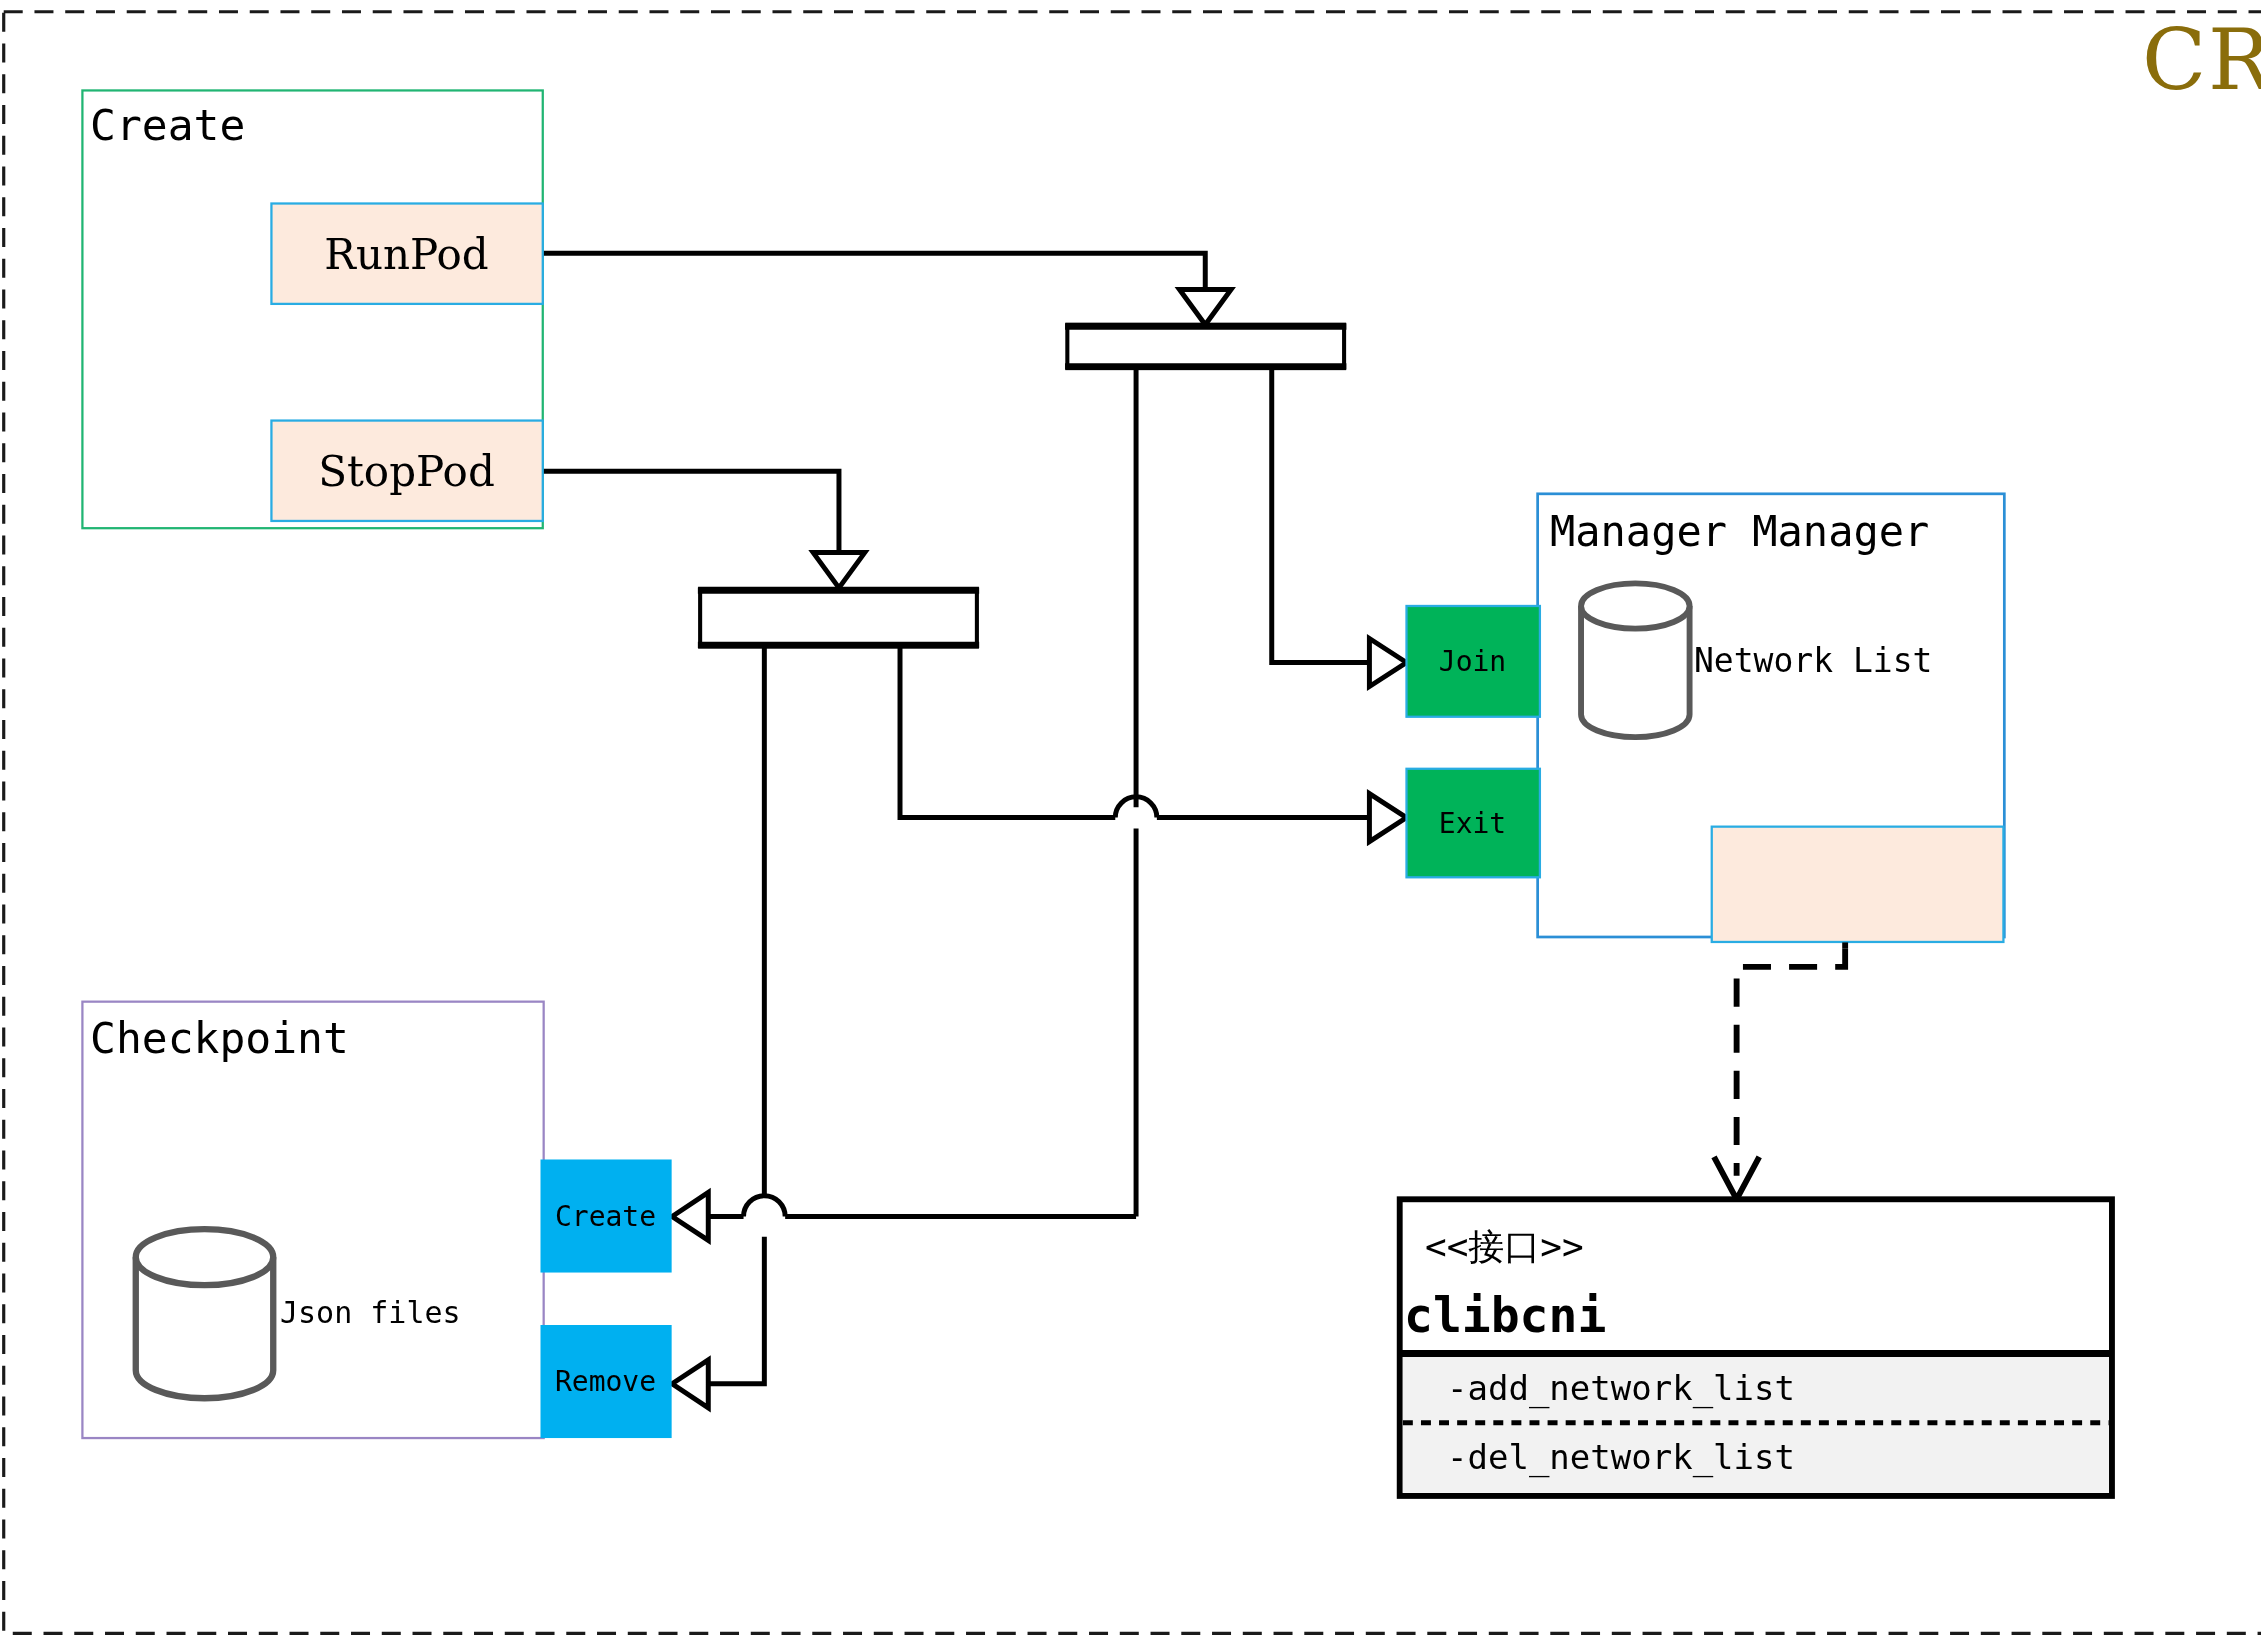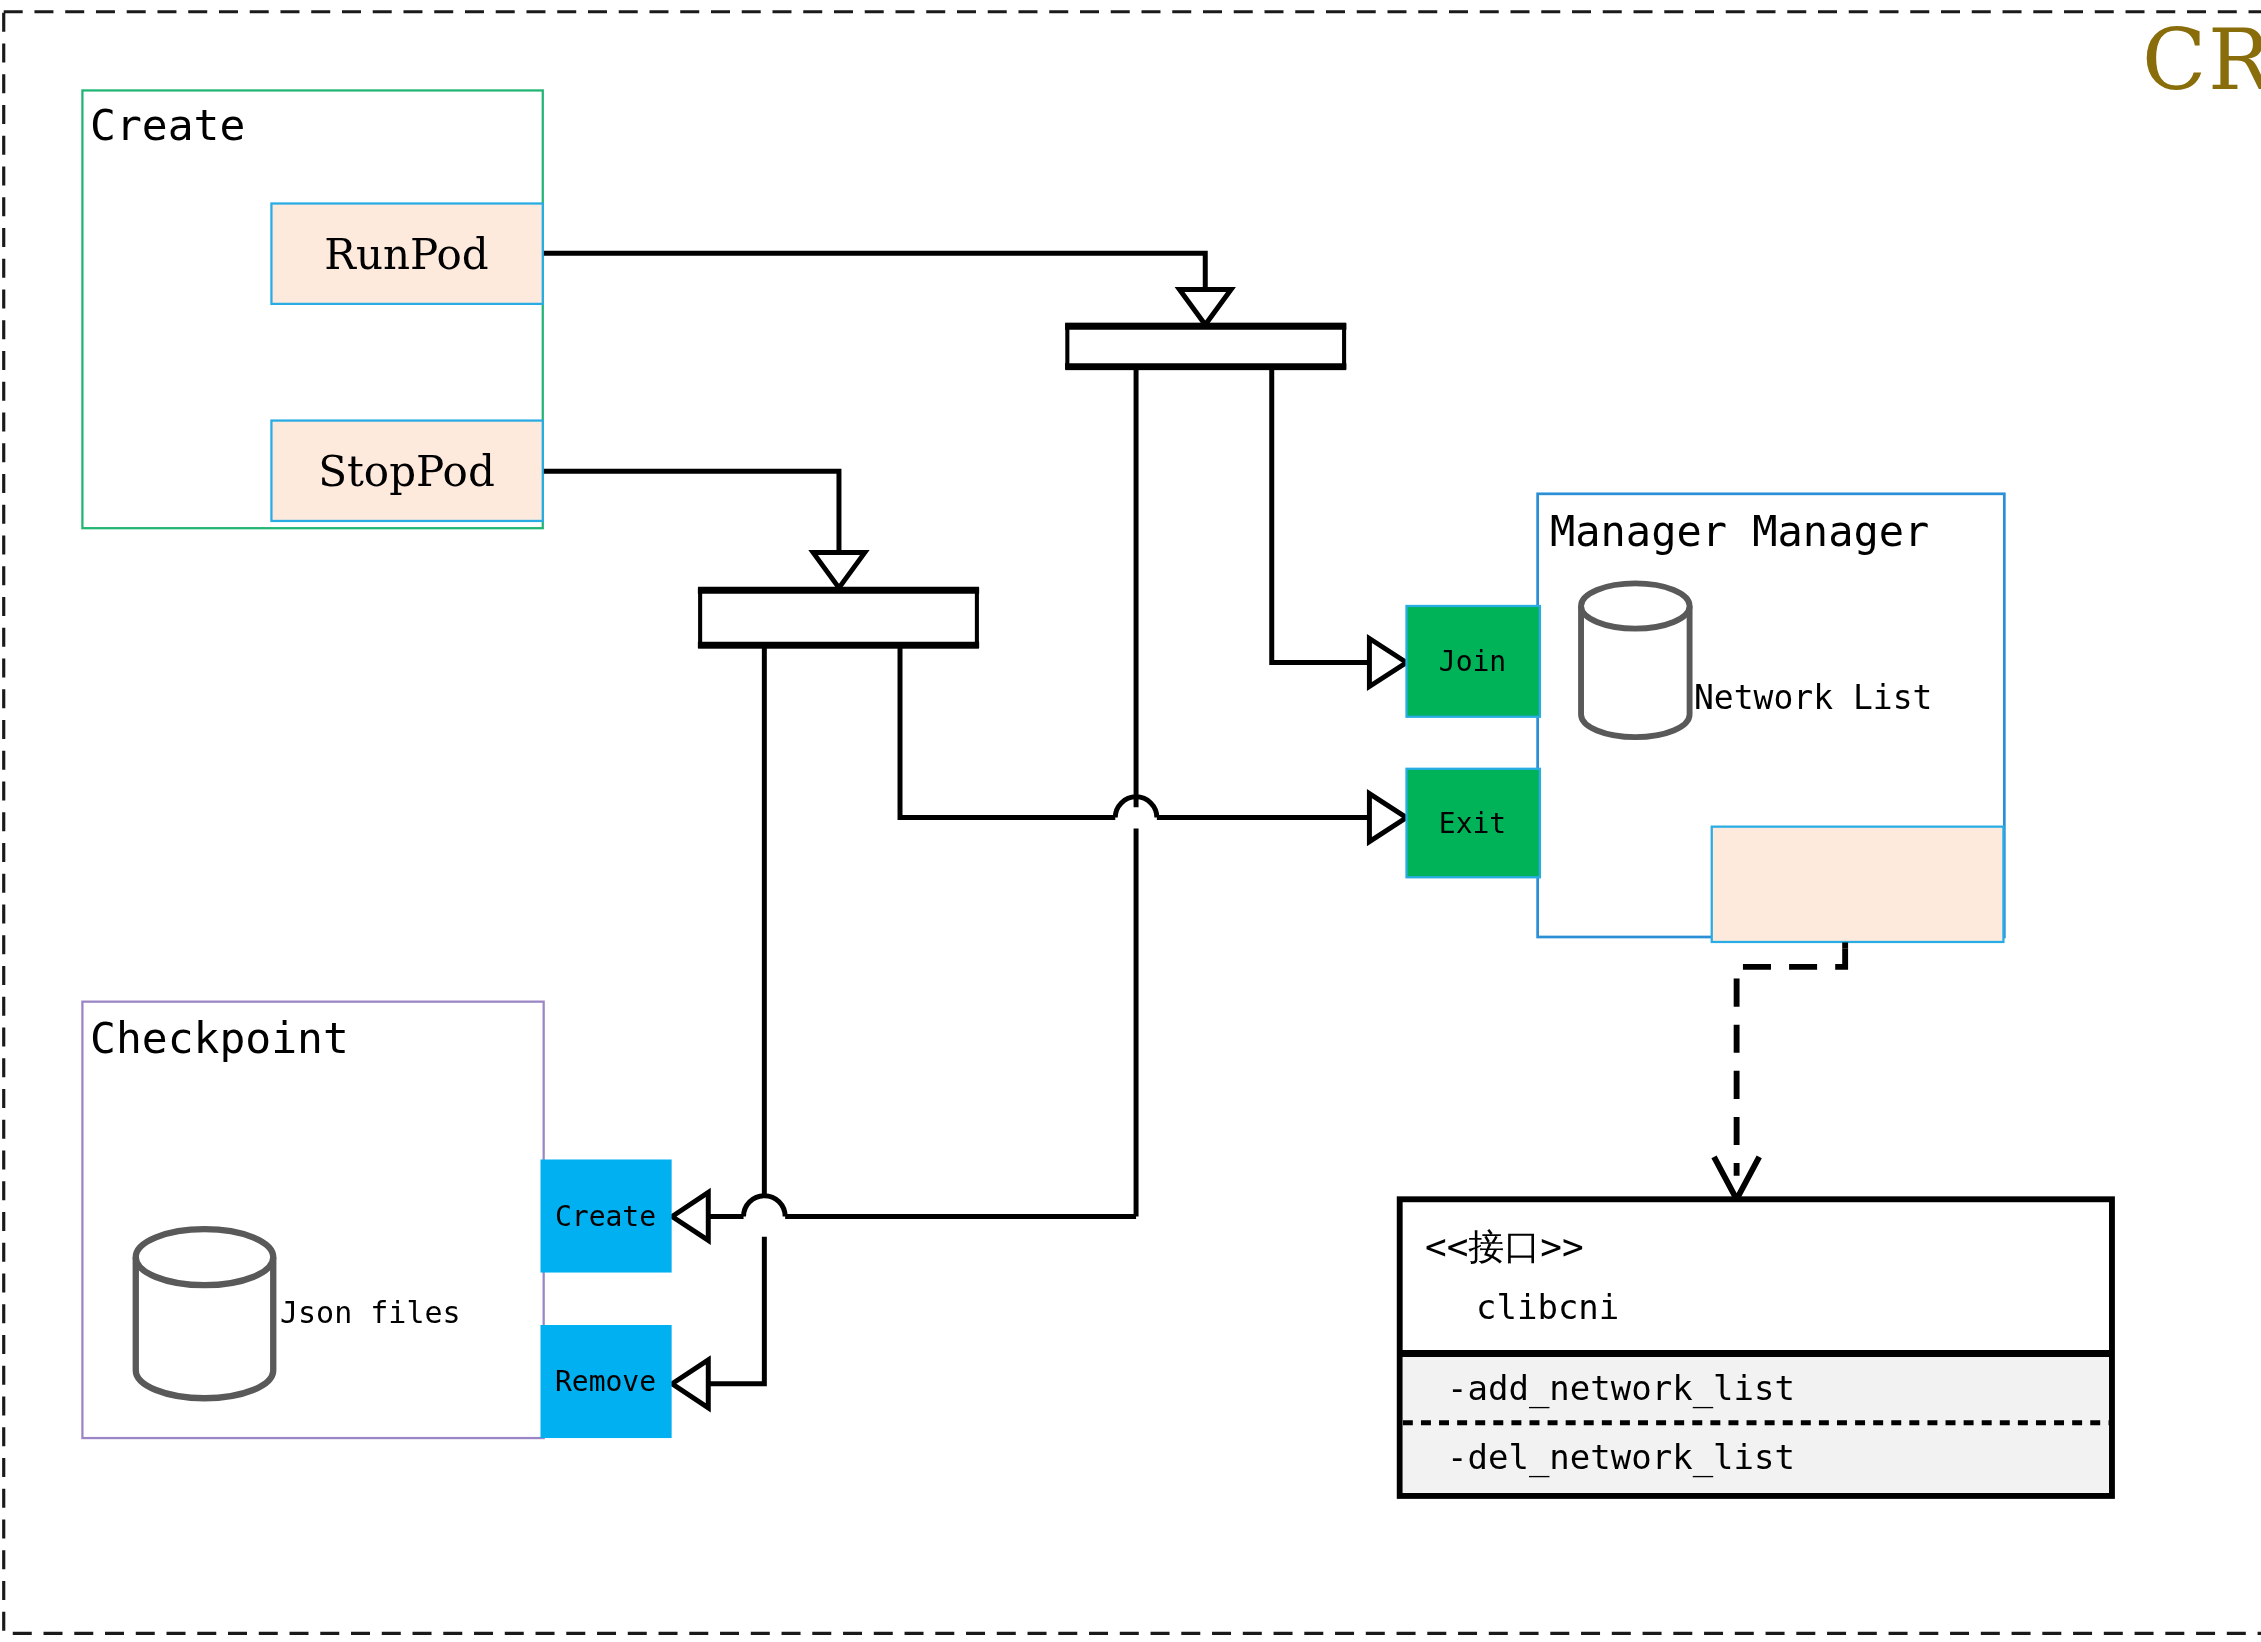--- a/index.html
+++ b/index.html
@@ -121,29 +121,29 @@
   <div class="lbl mono" style="left:90px;top:1013px;font-size:43px;">Checkpoint</div>
 
   <div class="lbl mono" style="left:280px;top:1282px;font-size:30px;margin-top:13px;">Json files</div>
 
   <div class="lbl mono ctr" style="left:540px;top:1160px;width:131px;height:113px;font-size:28px;border-radius:22px;">Create</div>
 
   <div class="lbl mono ctr" style="left:540px;top:1325px;width:131px;height:113px;font-size:28px;">Remove</div>
 
   <div class="lbl mono" style="left:1550px;top:507px;font-size:42px;">Manager Manager</div>
 
-  <div class="lbl mono" style="left:1694px;top:641px;font-size:33px;margin-top:37px;">Network List</div>
+  <div class="lbl mono" style="left:1694px;top:641px;font-size:33px;">Network List</div>
 
   <div class="lbl mono ctr" style="left:1406px;top:606px;width:133px;height:111px;font-size:28px;">Join</div>
 
   <div class="lbl mono ctr" style="left:1406px;top:769px;width:133px;height:109px;font-size:28px;">Exit</div>
 
 
   <div class="lbl mono" style="left:1425px;top:1223px;font-size:36px;">&lt;&lt;接口&gt;&gt;</div>
 
-  <div class="lbl mono" style="left:1476px;top:1287px;font-size:34px;">clibcni</div>
+  <div class="lbl mono" style="left:1404px;top:1287px;font-size:48px;font-weight:bold;">clibcni</div>
 
   <div class="lbl mono" style="left:1447px;top:1368px;font-size:34px;">-add_network_list</div>
 
   <div class="lbl mono" style="left:1447px;top:1437px;font-size:34px;">-del_network_list</div>
 
 </div>
 
 
 </body></html>

